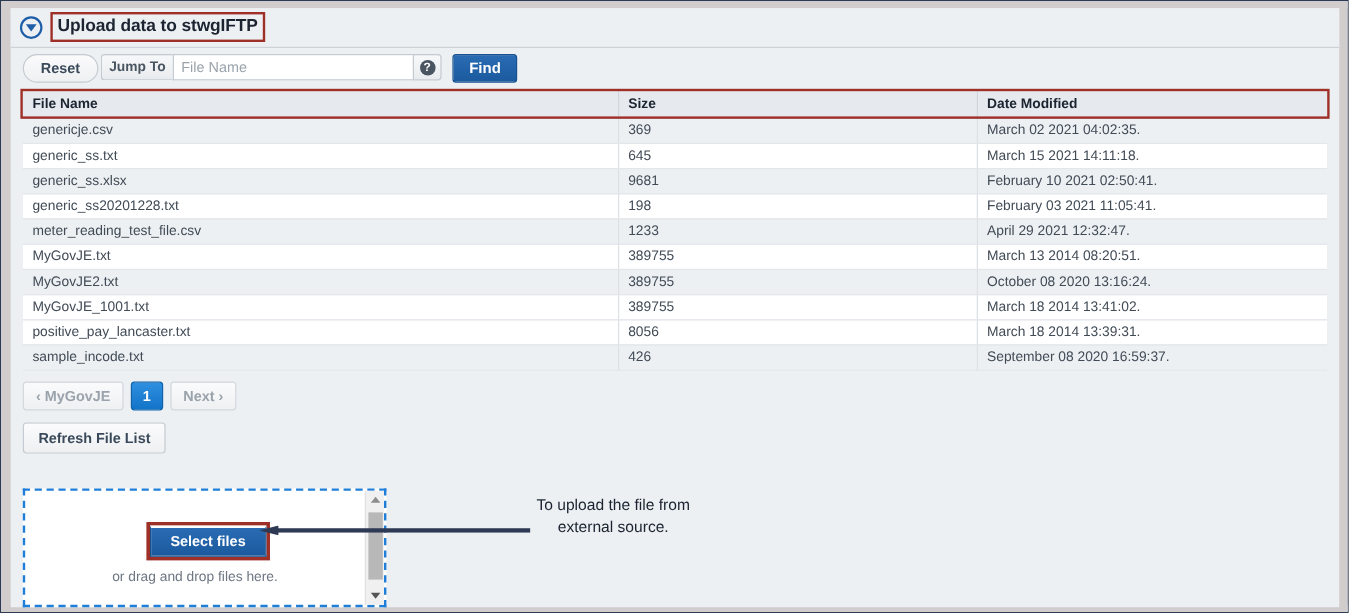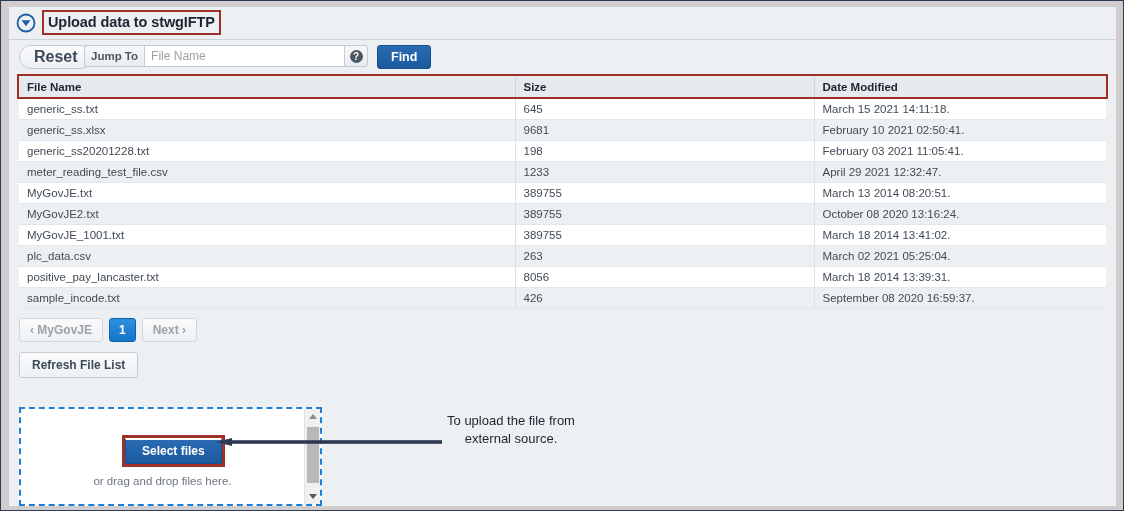--- a/index.html
+++ b/index.html
@@ -69,21 +69,21 @@
 
   
   .toolbar {
     position: relative;
     height: 34px;
     padding: 6px 0 0 10px;
     box-sizing: border-box;
   }
   .btn {
     font-family: "Liberation Sans", sans-serif;
-    font-size: 16px;
+    font-size: 12px;
     font-weight: bold;
     color: #3b4a5a;
     background: linear-gradient(#fbfbfc, #eef0f2);
     border: 1px solid #c4cbd2;
     border-radius: 12px;
     padding: 4px 11px;
     cursor: pointer;
     line-height: 14px;
   }
   .reset-btn {
@@ -394,20 +394,25 @@
             <col class="c-date">
         </colgroup>
         <thead>
           <tr>
             <th>File Name</th>
             <th>Size</th>
             <th>Date Modified</th>
           </tr>
         </thead>
         <tbody>
+          <tr class="odd">
+              <td>genericje.csv</td>
+              <td>369</td>
+              <td>March 02 2021 04:02:35.</td>
+            </tr>
           <tr class="even">
               <td>generic_ss.txt</td>
               <td>645</td>
               <td>March 15 2021 14:11:18.</td>
             </tr>
           <tr class="odd">
               <td>generic_ss.xlsx</td>
               <td>9681</td>
               <td>February 10 2021 02:50:41.</td>
             </tr>
@@ -428,25 +433,20 @@
             </tr>
           <tr class="odd">
               <td>MyGovJE2.txt</td>
               <td>389755</td>
               <td>October 08 2020 13:16:24.</td>
             </tr>
           <tr class="even">
               <td>MyGovJE_1001.txt</td>
               <td>389755</td>
               <td>March 18 2014 13:41:02.</td>
-            </tr>
-          <tr class="odd">
-              <td>plc_data.csv</td>
-              <td>263</td>
-              <td>March 02 2021 05:25:04.</td>
             </tr>
           <tr class="even">
               <td>positive_pay_lancaster.txt</td>
               <td>8056</td>
               <td>March 18 2014 13:39:31.</td>
             </tr>
           <tr class="odd">
               <td>sample_incode.txt</td>
               <td>426</td>
               <td>September 08 2020 16:59:37.</td>

